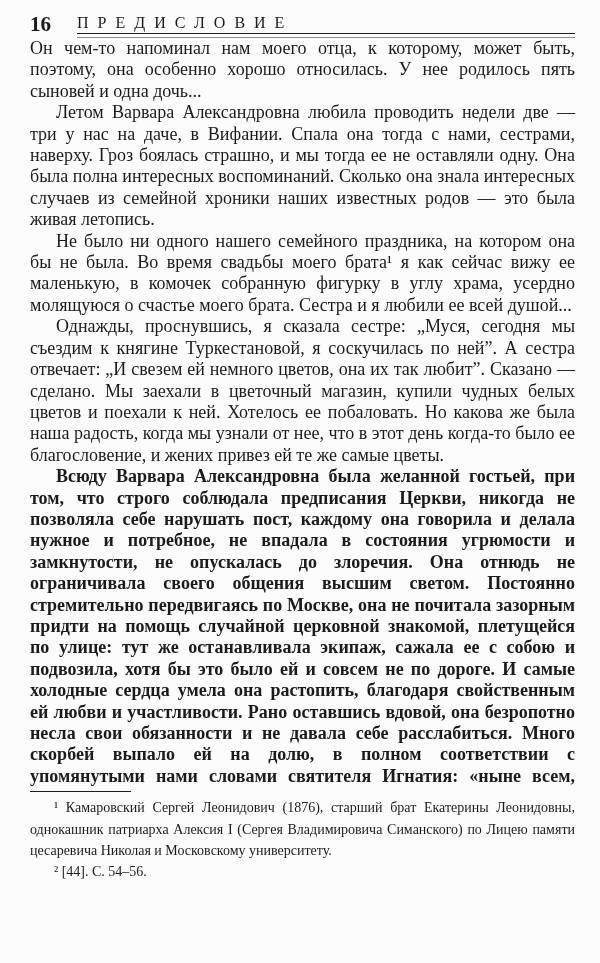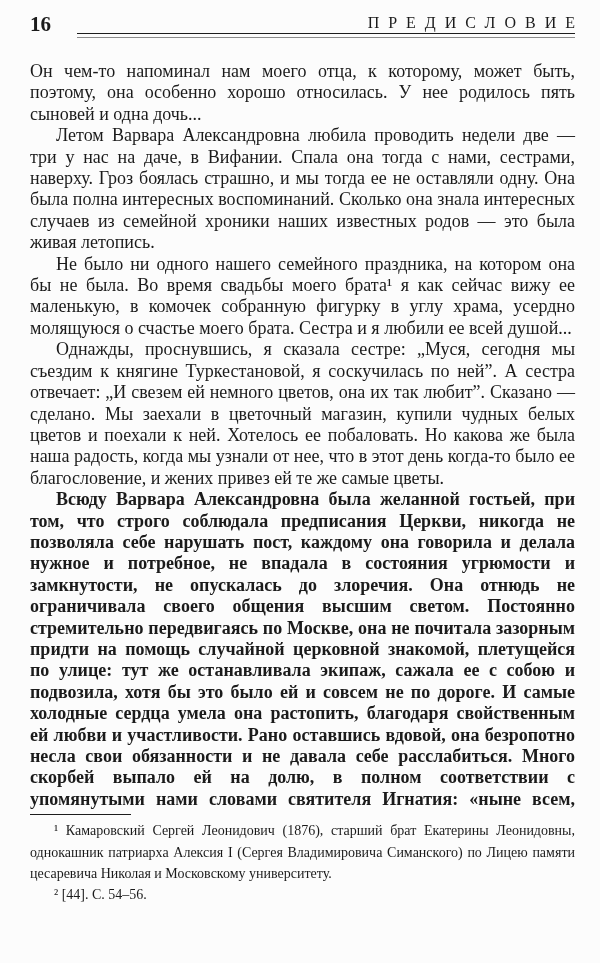--- a/index.html
+++ b/index.html
@@ -28,41 +28,40 @@
   }
   .page-number {
     font-size: 21px;
     line-height: 1;
     padding-bottom: 3px;
     font-weight: bold;
   }
   .title-block {
     flex: 1;
     margin-left: 26px;
-    text-align: right;
+    text-align: left;
     font-family: Liberation Serif, serif;
   }
   .chapter-title {
     display: inline-block;
     font-size: 16px;
     line-height: 1;
     letter-spacing: 9px;
     margin-right: -9px; 
     padding-bottom: 2px;
     white-space: nowrap;
   }
   .header-rule {
     height: 3px;
     border-top: 1.5px solid #1d1d1d;
     border-bottom: 1px solid #8b8b8b;
   }
 
   
   .body-text {
-    margin-top: 23px;
     font-size: 18px;
     line-height: 21.4px;
     text-align: justify;
     hyphens: auto;
     -webkit-hyphens: auto;
   }
   .body-text p {
     margin: 0;
     text-indent: 26px;
   }

